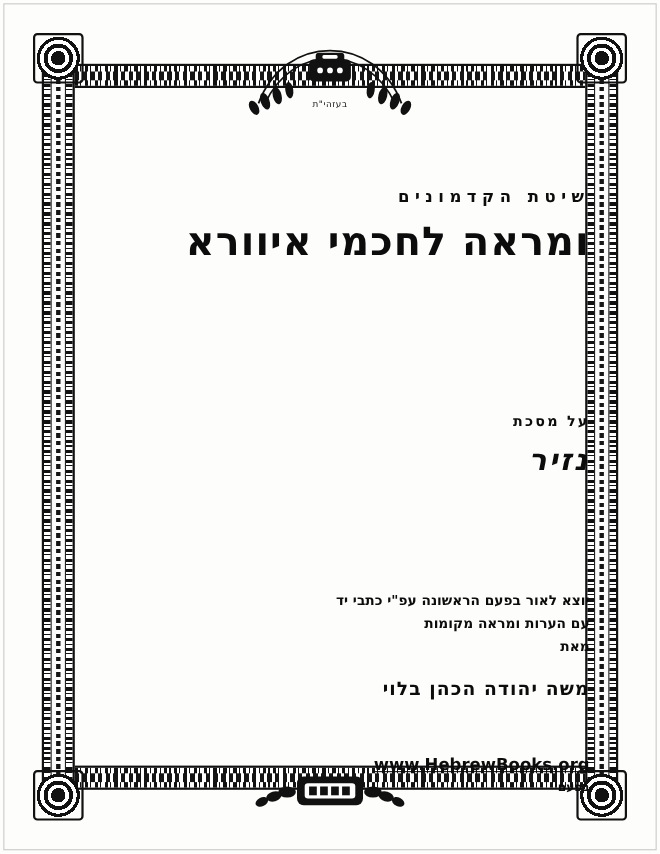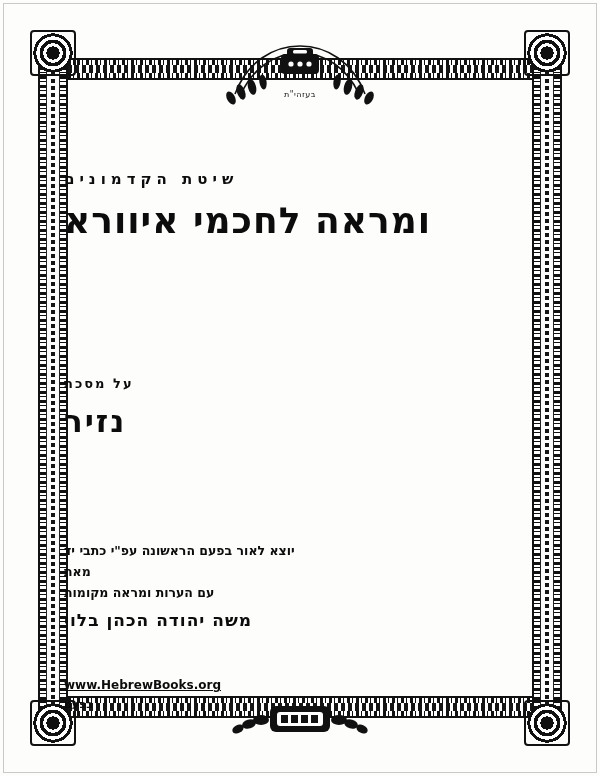--- a/index.html
+++ b/index.html
@@ -163,21 +163,21 @@
     white-space: nowrap;
   }
 
   
   .content {
     position: absolute;
     left: 64px;
     right: 64px;
     top: 130px;
     bottom: 70px;
-    text-align: left;
+    text-align: right;
     direction: rtl;
     color: #0c0c0c;
   }
 
   .kicker {
     font-family: "DejaVu Sans", sans-serif;
     font-size: 15px;
     letter-spacing: 5px;
     margin-top: 40px;
     font-weight: 600;
@@ -195,53 +195,54 @@
   .tractate-label {
     font-family: "DejaVu Sans", sans-serif;
     font-size: 13px;
     font-weight: 700;
     margin-top: 135px;
     letter-spacing: 2px;
   }
 
   .tractate-name {
     font-family: "DejaVu Sans", sans-serif;
-    font-size: 31px;
+    font-size: 27px;
     font-weight: bold;
     margin-top: 12px;
     letter-spacing: 2px;
+    font-style: italic;
   }
 
   .credits {
     margin-top: 102px;
     font-family: "DejaVu Sans", sans-serif;
     font-size: 12.5px;
     line-height: 1.65;
     font-weight: 600;
   }
   .credits .author {
     font-size: 17px;
     font-weight: bold;
-    margin-top: 3px;
+    margin-top: 15px;
     letter-spacing: 1px;
   }
 
   .imprint {
     margin-top: 42px;
     font-family: "DejaVu Sans", sans-serif;
     font-size: 11px;
     line-height: 1.6;
     font-weight: 600;
   }
   .imprint .url {
     display: block;
     text-decoration: underline;
     color: #0c0c0c;
     direction: ltr;
-    font-size: 12px;
+    font-size: 15px;
     margin-top: 1px;
   }
 </style>
 </head>
 <body>
 
 <div class="page">
   <div class="page-edge"></div>
 
   <div class="frame">
@@ -315,22 +316,22 @@
 
   <div class="content">
     <div class="kicker">שיטת הקדמונים</div>
     <div class="main-title">ומראה לחכמי איוורא</div>
 
     <div class="tractate-label">על מסכת</div>
     <div class="tractate-name">נזיר</div>
 
     <div class="credits">
       <div>יוצא לאור בפעם הראשונה עפ"י כתבי יד</div>
+      <div>עם הערות ומראה מקומות</div>
       <div>מאת</div>
-      <div>עם הערות ומראה מקומות</div>
       <div class="author">משה יהודה הכהן בלוי</div>
     </div>
 
     <div class="imprint">
       <a class="url" href="#">www.HebrewBooks.org</a>
       <div>בפעם</div>
     </div>
   </div>
 </div>
 

